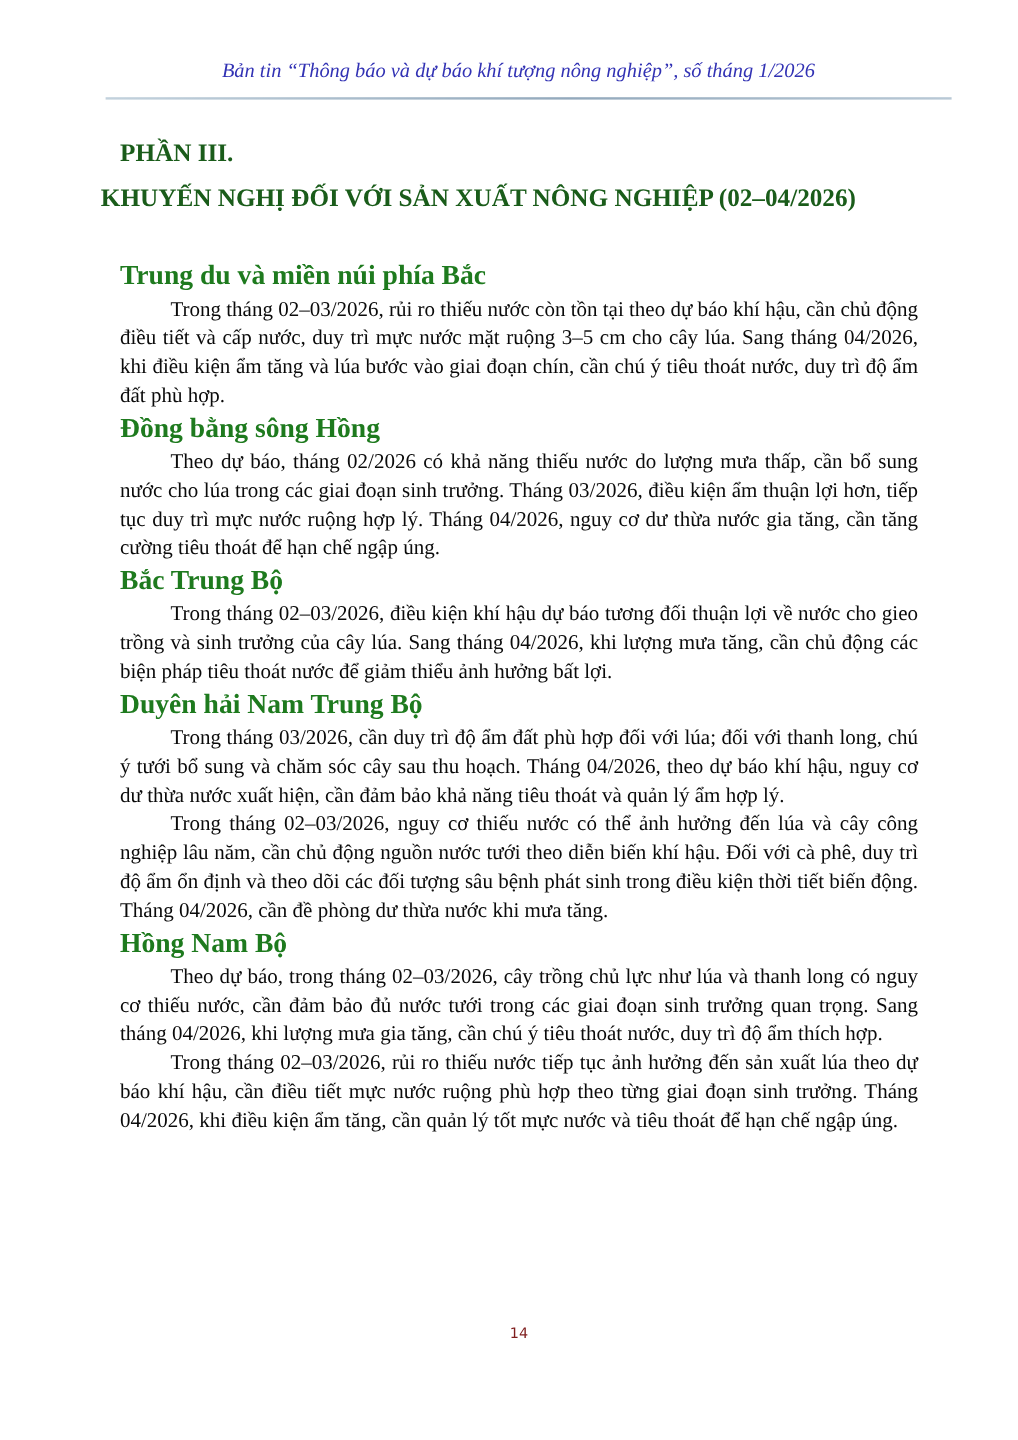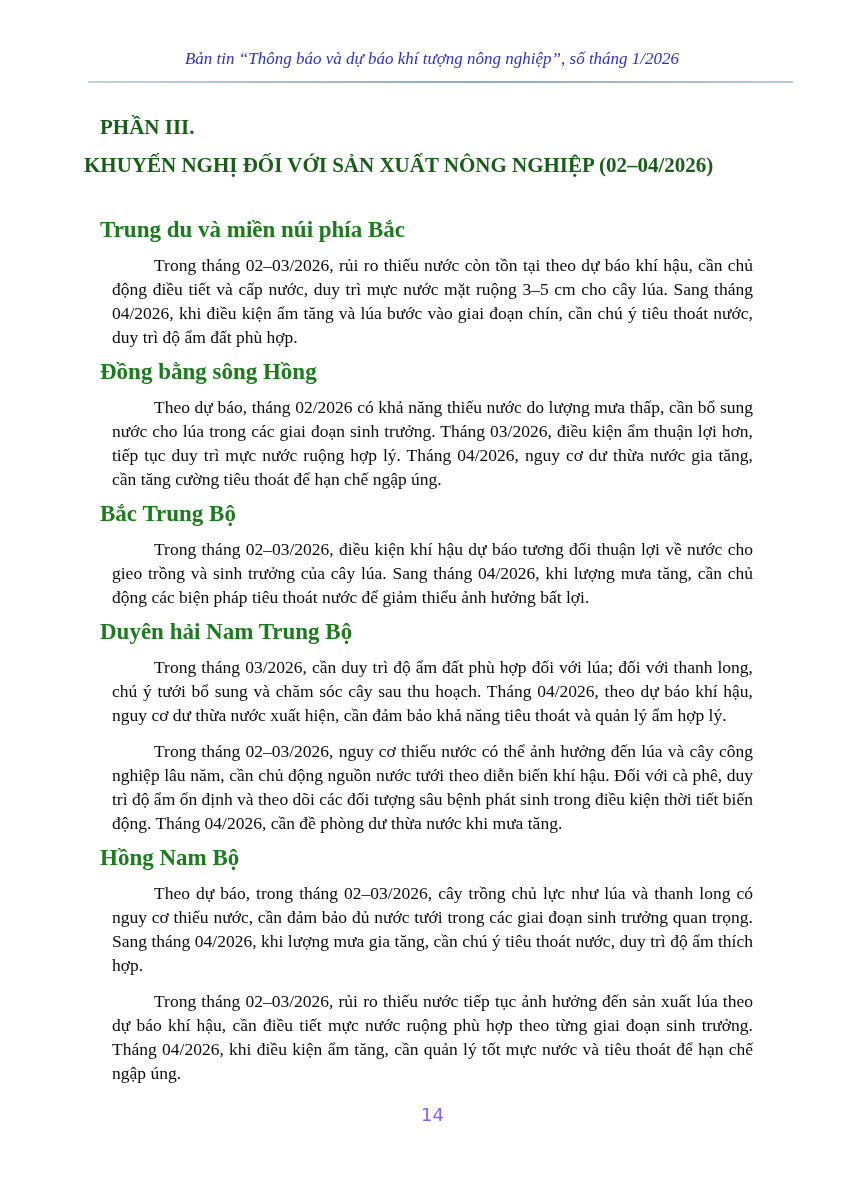--- a/index.html
+++ b/index.html
@@ -59,36 +59,36 @@
   }
   .region-heading {
     margin: 5px 0 4px 0;
     font-size: 23px;
     line-height: 22px;
     font-weight: bold;
     color: #1e7a1e;
   }
   .region:first-child .region-heading { margin-top: 0; }
   .region-paragraph {
-    margin: 12px;
+    margin: 0;
     font-size: 17.5px;
     line-height: 24px;
     text-align: justify;
     text-indent: 42px;
     color: #0a0a0a;
   }
   .page-number {
     position: absolute;
     top: 1104px;
     left: 100px;
     width: 665px;
     text-align: center;
     font-family: "DejaVu Sans", "Liberation Sans", sans-serif;
-    font-size: 18px;
-    color: #8b5cf6;
+    font-size: 12px;
+    color: #7f1d1d;
   }
 </style>
 </head>
 <body>
 
 <div class="page">
 
   <div class="running-header">Bản tin “Thông báo và dự báo khí tượng nông nghiệp”, số tháng 1/2026</div>
   <div class="header-rule"></div>
 

